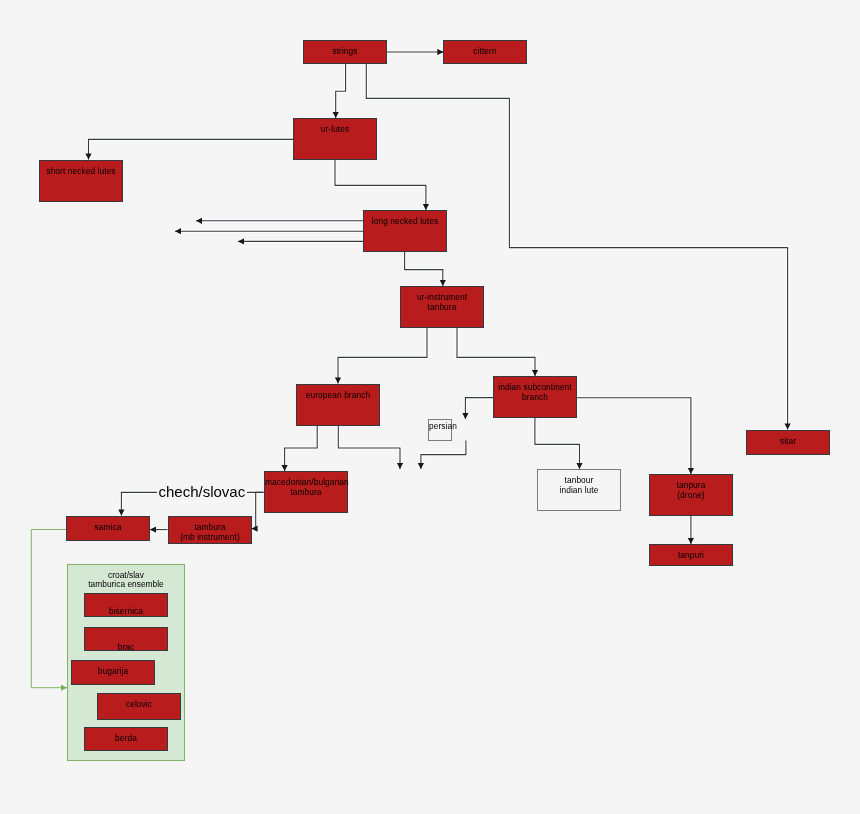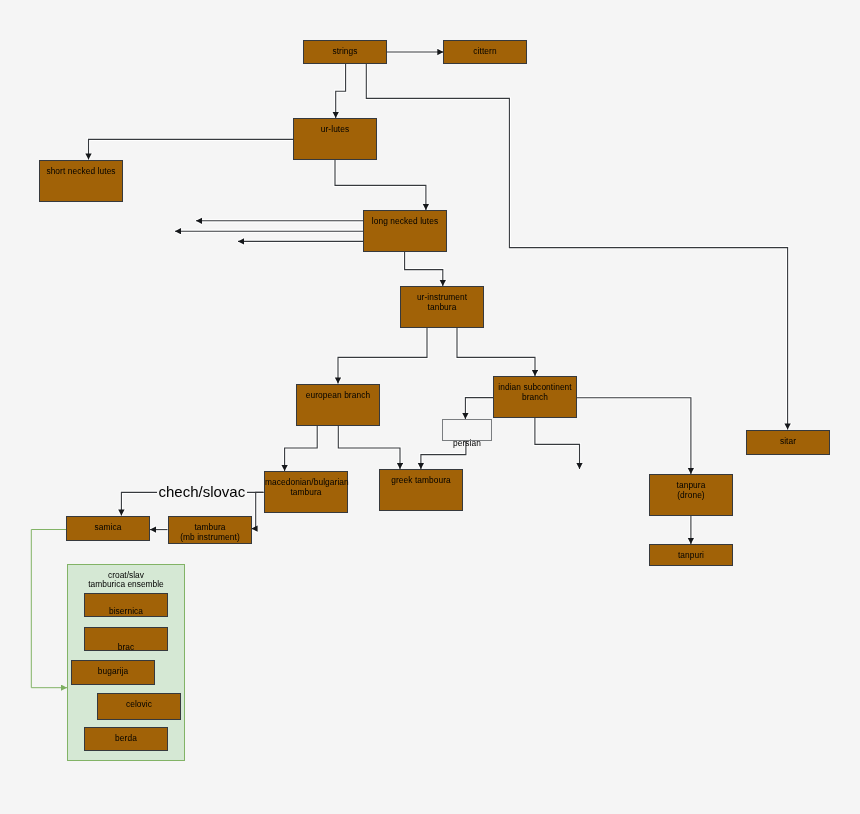--- a/index.html
+++ b/index.html
@@ -2,21 +2,21 @@
 <html><head>
 <meta charset="utf-8">
 <title>tambura family tree</title>
 <style>
   html,body{margin:0;padding:0;}
   body{width:860px;height:814px;background:#f5f5f5;overflow:hidden;
        font-family:"Liberation Sans",sans-serif;
        -webkit-font-smoothing:antialiased;text-rendering:optimizeLegibility;}
   #canvas{position:relative;width:860px;height:814px;}
   svg.edges{position:absolute;left:0;top:0;width:860px;height:814px;overflow:visible;}
-  .node{position:absolute;will-change:transform;box-sizing:border-box;text-align:center;background:#a16207;
+  .node{position:absolute;will-change:transform;box-sizing:border-box;text-align:center;background:#b91c1c;
         border:1.2px solid #36393d;font-size:8.35px;line-height:9.7px;color:#000;
         padding-top:6.2px;white-space:pre;letter-spacing:0.01em;}
   .node.muted{background:transparent;border-color:#7a7d80;}
   .group-box{position:absolute;will-change:transform;box-sizing:border-box;background:#d5e8d4;border:1px solid #82b366;
          font-size:8.4px;line-height:9.8px;color:#000;text-align:center;white-space:pre;padding-top:5.5px;}
   .edge-label{position:absolute;will-change:transform;font-size:15px;color:#000;background:#f5f5f5;
               white-space:nowrap;line-height:10px;padding:0 1.5px;margin-left:24px;}
 </style>
 </head>
 <body>
@@ -98,24 +98,25 @@
 <div class="node" style="left:303px;top:40px;width:84px;height:24px">strings</div>
 <div class="node" style="left:443px;top:40px;width:84px;height:24px">cittern</div>
 <div class="node" style="left:293px;top:118px;width:84px;height:42px">ur-lutes</div>
 <div class="node" style="left:39px;top:159.5px;width:84px;height:42px">short necked lutes</div>
 <div class="node" style="left:363px;top:210px;width:84px;height:42px">long necked lutes</div>
 <div class="node" style="left:400px;top:286px;width:84px;height:42px">ur-instrument
 tanbura</div>
 <div class="node" style="left:296px;top:383.5px;width:84px;height:42px">european branch</div>
 <div class="node" style="left:493px;top:376px;width:84px;height:42px">indian subcontinent
 branch</div>
-<div class="node muted" style="left:442px;top:419px;width:50px;height:21.8px;padding-top:19px">persian</div>
+<div class="node muted" style="left:428px;top:419px;width:24px;height:21.8px;padding-top:2px">persian</div>
 <div class="node" style="left:263.5px;top:471px;width:84px;height:42px">macedonian/bulgarian
 tambura</div>
-<div class="node" style="left:379px;top:469px;width:84px;height:42px">greek tamboura</div>
+<div class="node muted" style="left:537px;top:469px;width:84px;height:42px">tanbour
+indian lute</div>
 <div class="node" style="left:648.5px;top:474px;width:84px;height:42px">tanpura
 (drone)</div>
 <div class="node" style="left:648.5px;top:544px;width:84px;height:22px;padding-top:6.2px">tanpuri</div>
 <div class="node" style="left:746px;top:429.5px;width:84px;height:25px">sitar</div>
 <div class="node" style="left:66px;top:515.5px;width:84px;height:25px">samica</div>
 <div class="node" style="left:167.5px;top:516px;width:84px;height:28px">tambura
 (mb instrument)</div>
 <div class="node" style="left:83.5px;top:593.3px;width:84px;height:23.9px;padding-top:13px">bisernica</div>
 <div class="node" style="left:83.5px;top:626.6px;width:84px;height:23.9px;padding-top:15px">brac</div>
 <div class="node" style="left:71px;top:659.9px;width:84px;height:25px;padding-top:5.8px">bugarija</div>

